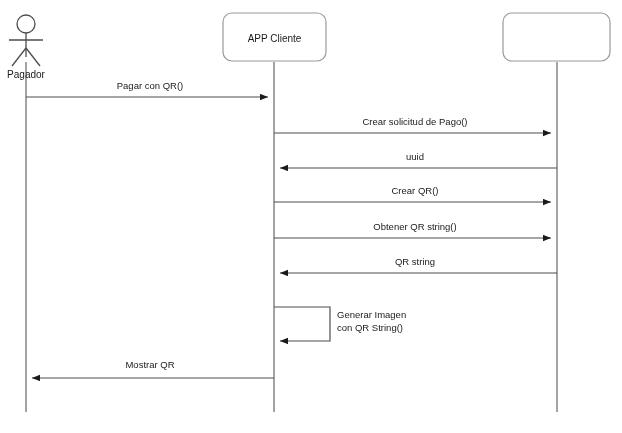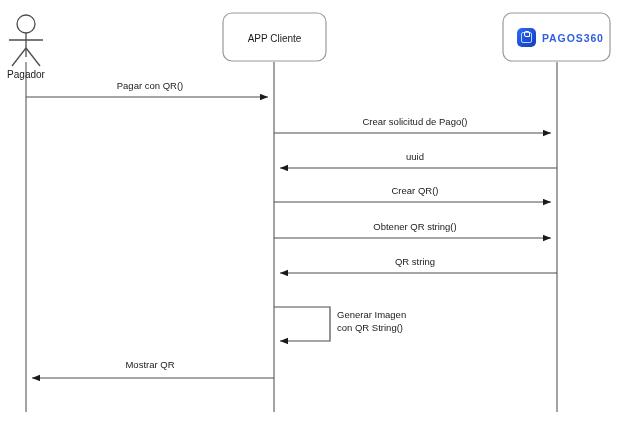--- a/index.html
+++ b/index.html
@@ -189,21 +189,14 @@
       </g>
 
       <g>
         <line class="msg-line" x1="274" y1="378" x2="32" y2="378" marker-end="url(#arrow-left)"></line>
         <text class="label-text" x="150" y="368" text-anchor="middle">Mostrar QR</text>
       </g>
 
     </g>
   </svg>
 
-  <div class="brand-lockup" style="left:517px; top:28px;">
-    <span class="brand-mark">
-      <span class="glyph-outer"></span>
-      <span class="glyph-inner"></span>
-    </span>
-    <span class="brand-word">PAGOS360</span>
-  </div>
 
 </div>
 
 </body></html>

